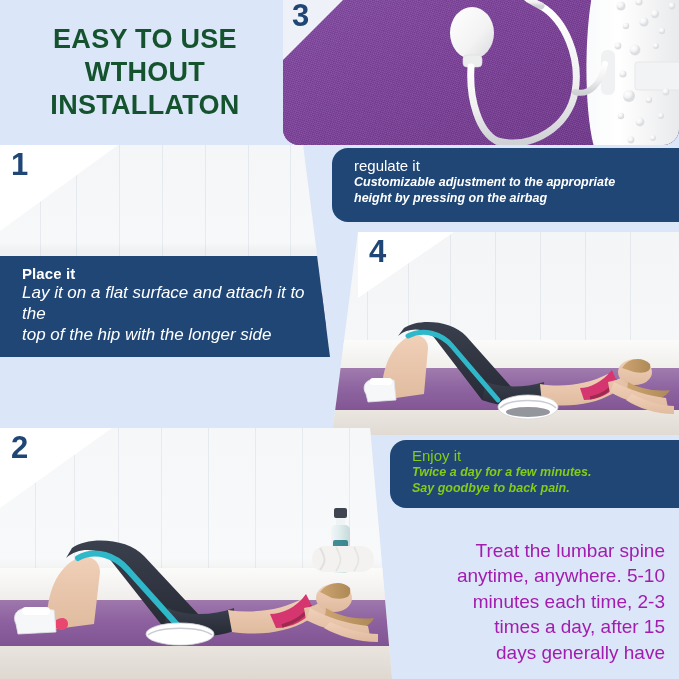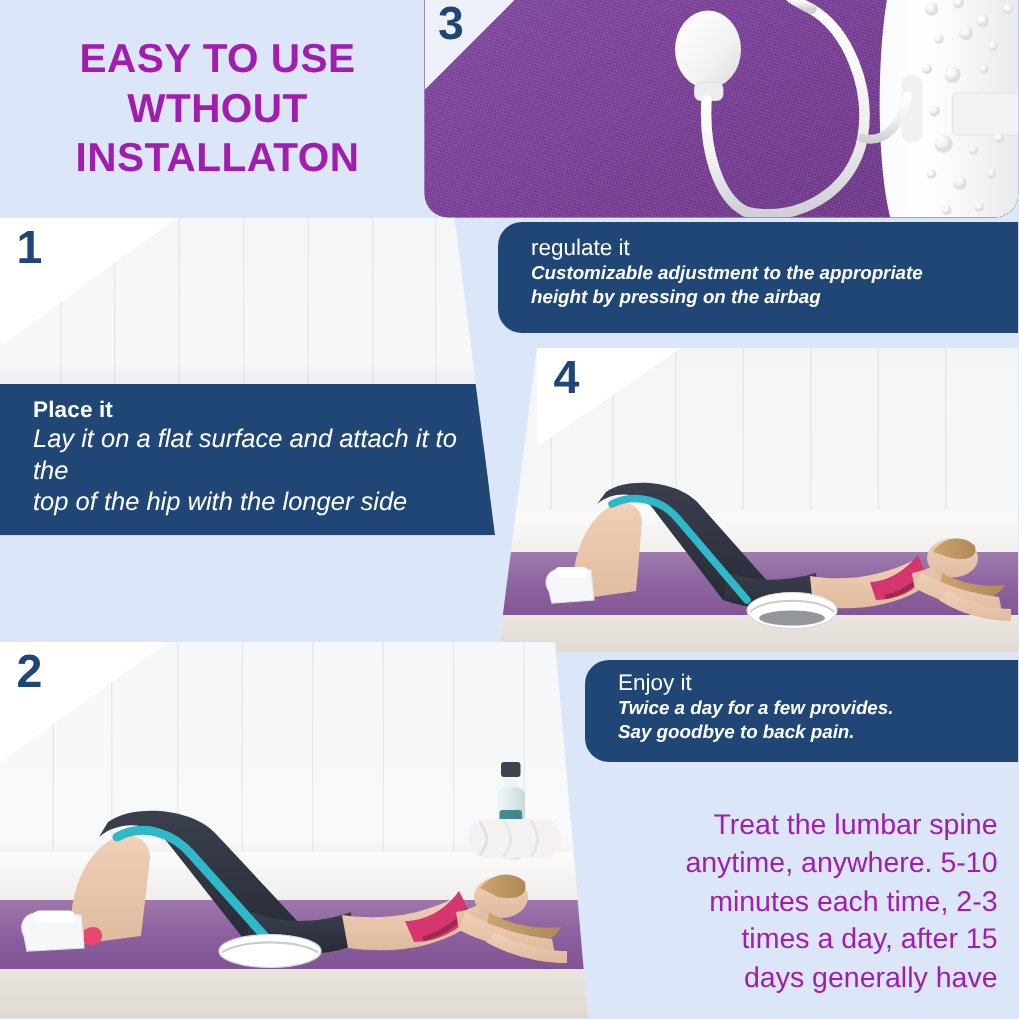--- a/index.html
+++ b/index.html
@@ -11,21 +11,21 @@
   }
   .stage{position:relative;width:679px;height:679px;background:#dbe7f8;overflow:hidden;}
 
   
   .title-block{
     position:absolute;left:0;top:0;width:290px;height:145px;
     display:flex;align-items:center;justify-content:center;
     z-index:6;
   }
   .title-text{
-    color:#a21caf;font-weight:bold;font-size:27px;line-height:1.22;
+    color:#14532d;font-weight:bold;font-size:27px;line-height:1.22;
     letter-spacing:.3px;text-align:center;text-transform:uppercase;
     width:250px;
   }
 
   
   .panel{position:absolute;overflow:hidden;background:#e9eef4;}
   .panel.rb{border-bottom-right-radius:16px;}
   .panel.lb{border-bottom-left-radius:16px;}
 
   
@@ -134,21 +134,21 @@
   
   #cap3{
     position:absolute;left:332px;top:148px;width:347px;height:74px;
     background:#1f4675;border-top-left-radius:16px;border-bottom-left-radius:16px;
     z-index:7;box-sizing:border-box;padding:9px 12px 0 22px;color:#fff;
   }
   
   #cap4{
     position:absolute;left:390px;top:440px;width:289px;height:68px;
     background:#1f4675;border-top-left-radius:16px;border-bottom-left-radius:16px;
-    z-index:7;box-sizing:border-box;padding:7px 12px 0 22px;color:#ffffff;
+    z-index:7;box-sizing:border-box;padding:7px 12px 0 22px;color:#84cc16;
   }
   #cap3 h3,#cap4 h3{margin:0 0 1px 0;font-size:15px;font-weight:normal;line-height:1.15;}
   #cap3 p,#cap4 p{margin:0;font-size:12.5px;font-style:italic;font-weight:bold;line-height:1.25;}
 
   
   .footer{
     position:absolute;right:14px;bottom:14px;width:268px;
     text-align:right;color:#a21caf;font-size:19px;line-height:1.34;
     z-index:6;
   }
@@ -330,21 +330,21 @@
         <ellipse cx="196" cy="180" rx="22" ry="5" fill="#3a3f4d" opacity="0.55"></ellipse>
       </svg>
     </div>
     <div class="numflag tri" style="width:96px;height:66px;left:26px">
       <span class="num">4</span>
     </div>
   </div>
 
   <div id="cap4">
     <h3>Enjoy it</h3>
-    <p>Twice a day for a few provides.</p>
+    <p>Twice a day for a few minutes.</p>
     <p>Say goodbye to back pain.</p>
   </div>
 
   <div class="panel" id="p2">
     <div class="ph">
       <div class="curtain" style="height:62%">
         <i style="left:9%"></i>
           <i style="left:19%"></i>
           <i style="left:30%"></i>
           <i style="left:41%"></i>

